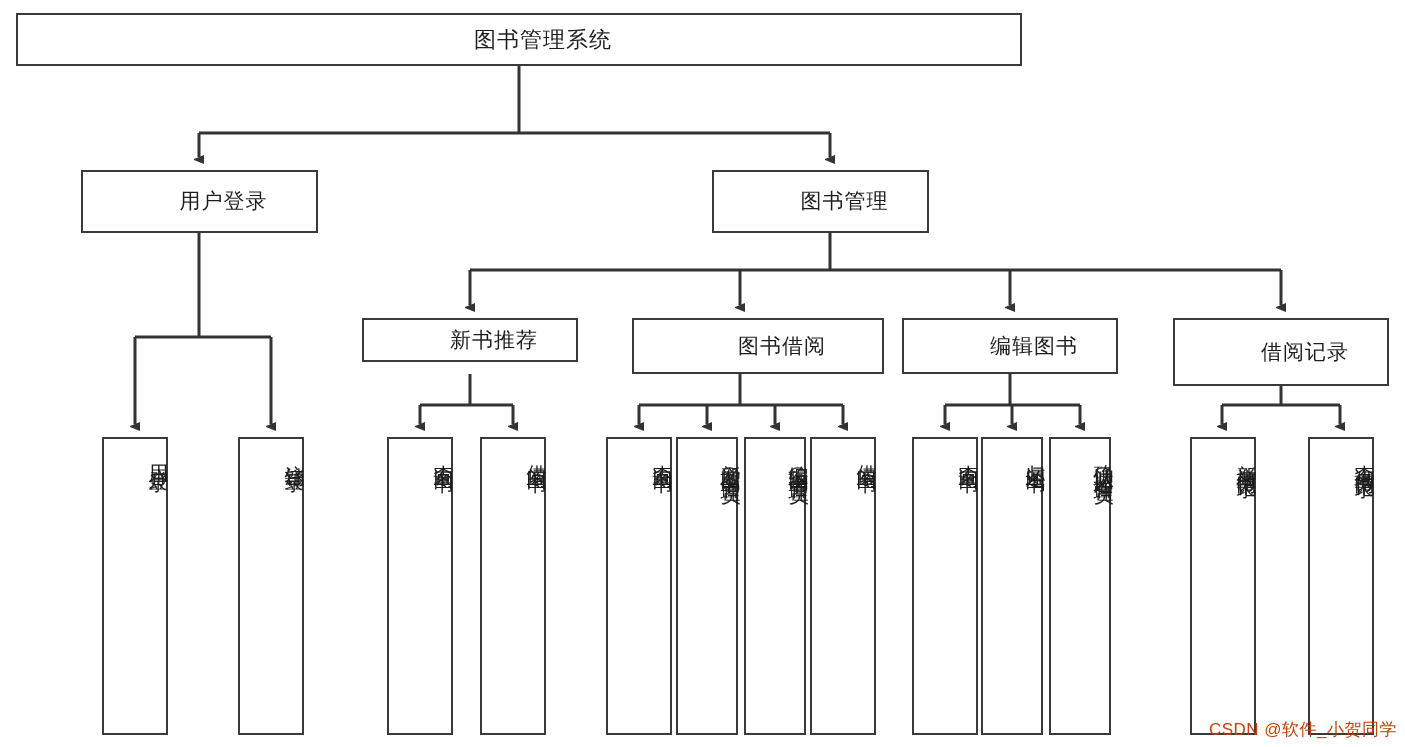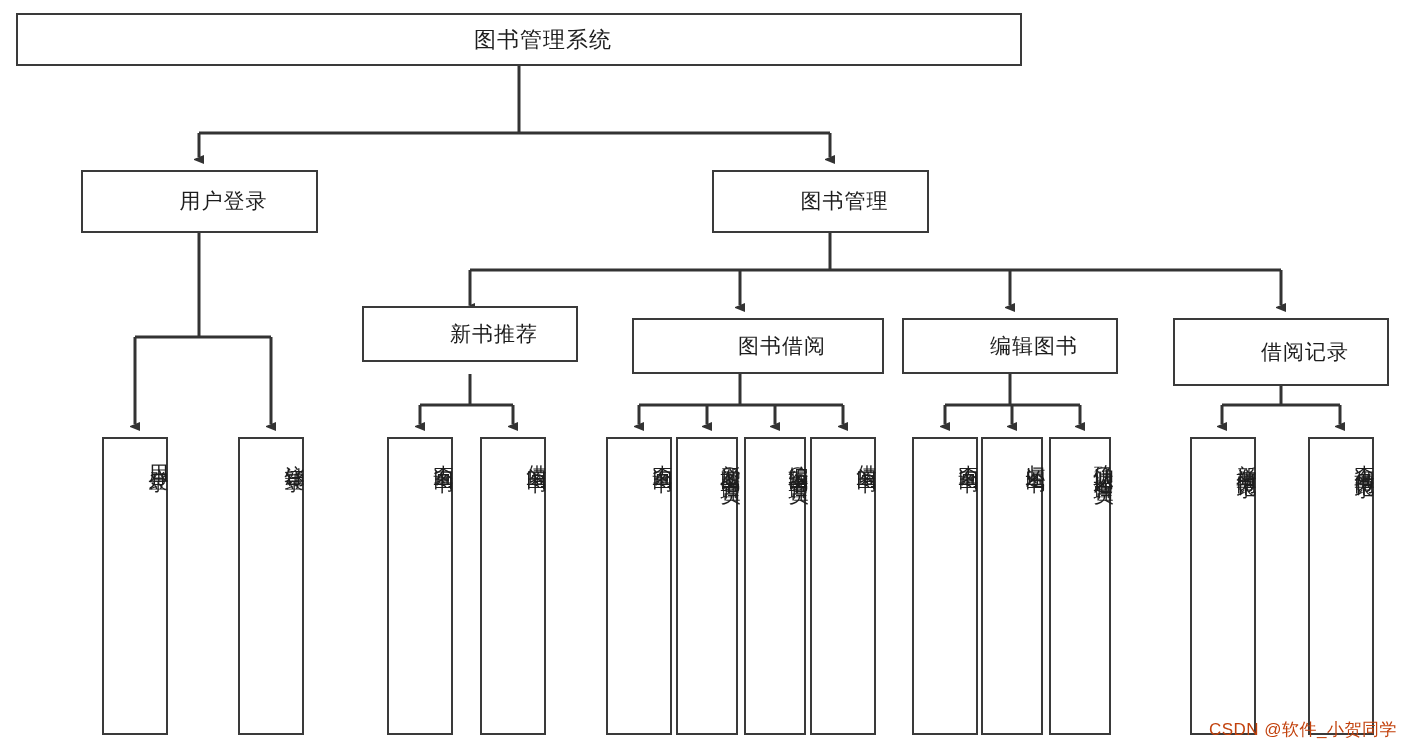--- a/index.html
+++ b/index.html
@@ -134,21 +134,21 @@
   </div>
 
   <div class="node h" style="left:81px; top:170px; width:237px; height:63px;">
     <span class="label">用户登录</span>
   </div>
 
   <div class="node h" style="left:712px; top:170px; width:217px; height:63px;">
     <span class="label">图书管理</span>
   </div>
 
-  <div class="node h" style="left:362px; top:306px; width:216px; height:56px;">
+  <div class="node h" style="left:362px; top:318px; width:216px; height:44px;">
     <span class="label">新书推荐</span>
   </div>
 
   <div class="node h" style="left:632px; top:318px; width:252px; height:56px;">
     <span class="label">图书借阅</span>
   </div>
 
   <div class="node h" style="left:902px; top:318px; width:216px; height:56px;">
     <span class="label">编辑图书</span>
   </div>

